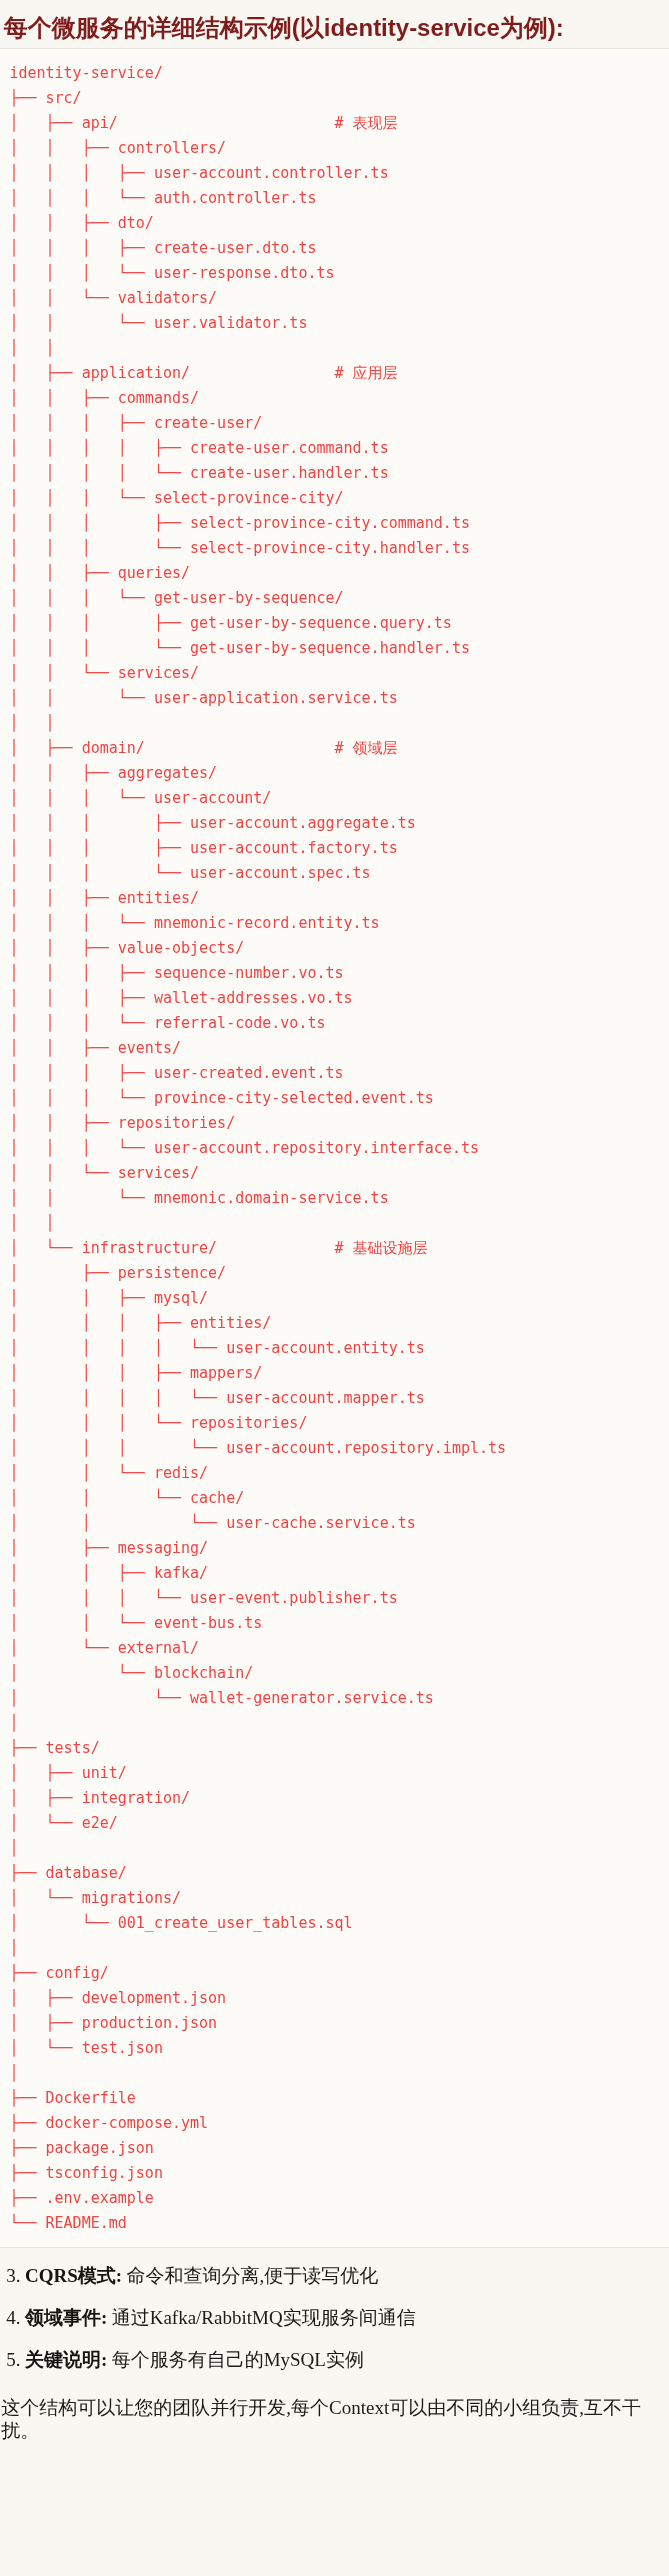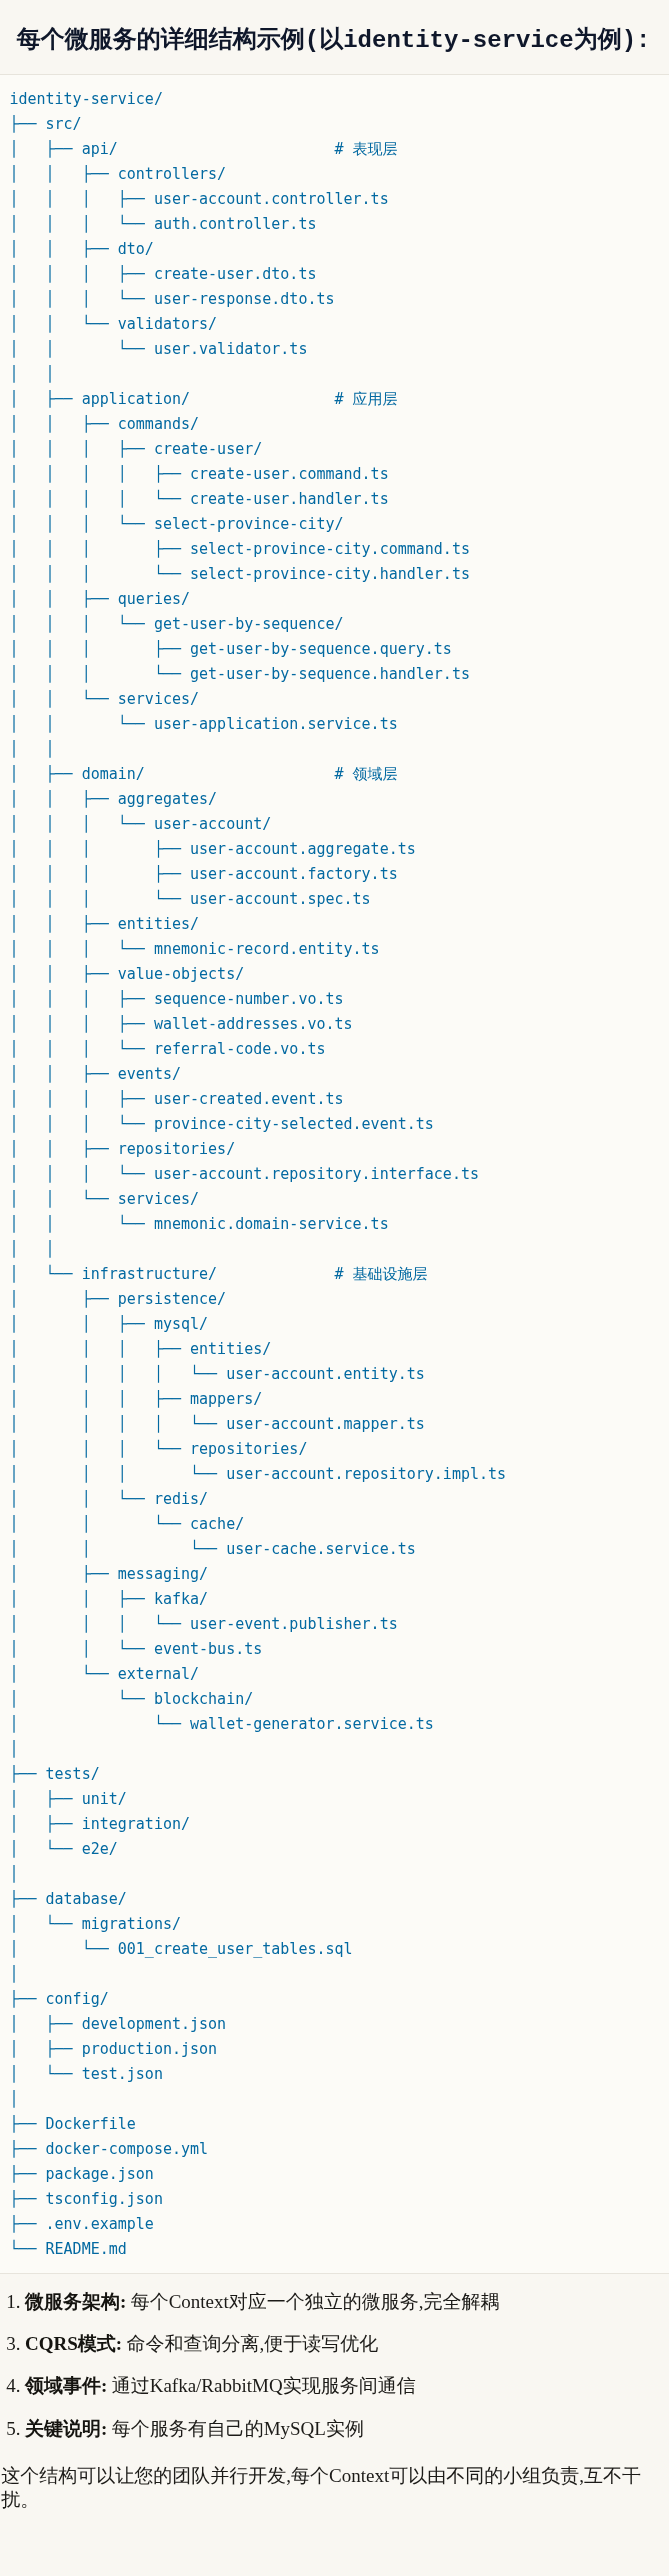--- a/index.html
+++ b/index.html
@@ -9,40 +9,40 @@
     color: #1C1B18;
     font-family: "Liberation Serif", serif;
   }
   .page {
     width: 669px;
     margin: 0 auto;
     background: #F9F7F2;
     padding-bottom: 11.3px;
   }
   .doc-heading {
-    margin: 13px;
+    margin: 0;
     padding: 13.8px 5px 6.3px 3.8px;
     font-size: 24px;
     line-height: 1.15;
     font-weight: 700;
-    color: #0f172a;
-    font-family: Liberation Mono, monospace;
+    color: #7f1d1d;
+    font-family: Liberation Sans, sans-serif;
   }
   .codeblock {
     background: #FCFBF7;
     border-top: 0.6px solid #E7E4DC;
     border-bottom: 0.6px solid #E7E4DC;
   }
   .codeblock pre {
     margin: 0;
     padding: 12.5px 10px 11.3px 9.4px;
     font-family: "DejaVu Sans Mono", "Liberation Mono", monospace;
     font-size: 15px;
     line-height: 25px;
-    color: #0369a1;
+    color: #ef4444;
     white-space: pre;
     overflow: hidden;
   }
   .notes-heading {
     margin: 19px 0 0 3.1px;
     font-size: 24px;
     line-height: 1.15;
     font-weight: 700;
     color: #151410;
   }
@@ -167,23 +167,20 @@
 ├── docker-compose.yml
 ├── package.json
 ├── tsconfig.json
 ├── .env.example
 └── README.md</pre>
   </div>
 
 
   <ol class="notes-list">
     <li>
-      <span class="num">1.</span><span class="term">微服务架构:</span><span class="desc">每个Context对应一个独立的微服务,完全解耦</span>
-    </li>
-    <li>
       <span class="num">3.</span><span class="term">CQRS模式:</span><span class="desc">命令和查询分离,便于读写优化</span>
     </li>
     <li>
       <span class="num">4.</span><span class="term">领域事件:</span><span class="desc">通过Kafka/RabbitMQ实现服务间通信</span>
     </li>
     <li>
       <span class="num">5.</span><span class="term">关键说明:</span><span class="desc">每个服务有自己的MySQL实例</span>
     </li>
   </ol>
 

